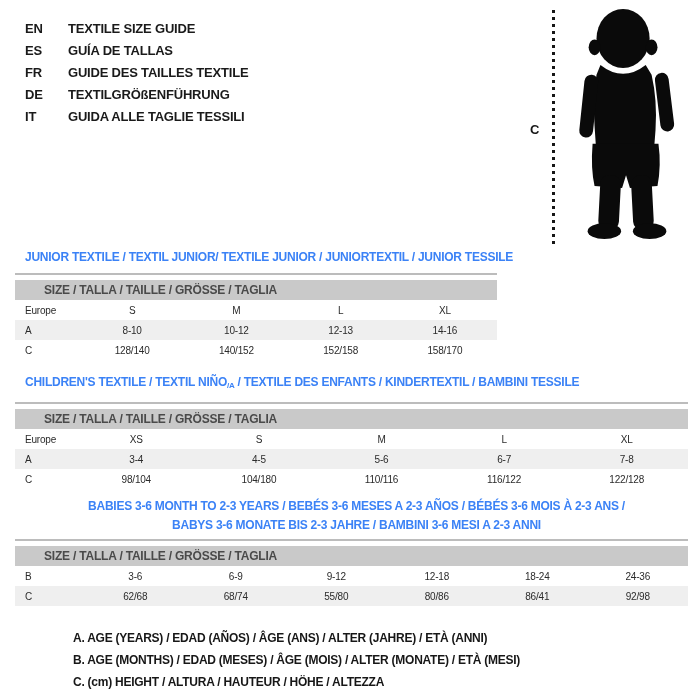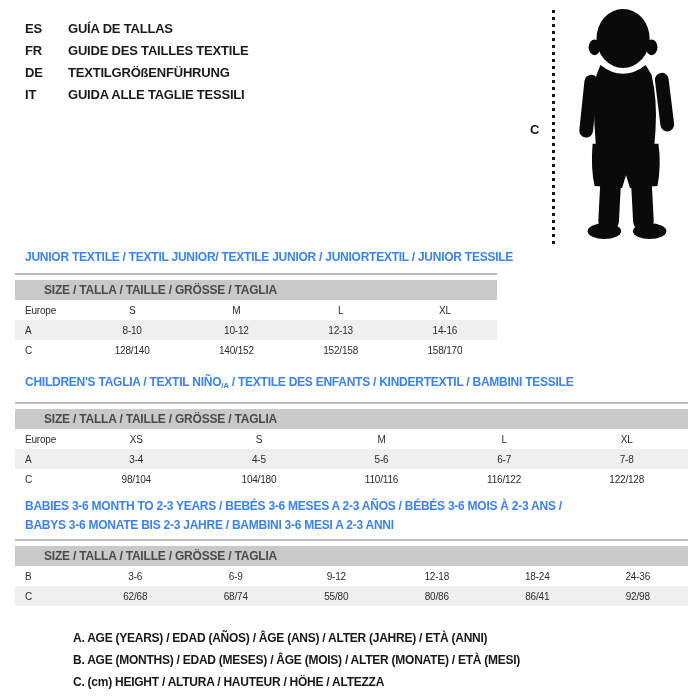--- a/index.html
+++ b/index.html
@@ -21,21 +21,21 @@
   .silhouette{position:absolute;left:42px;top:6px;}
   
   .size-table{position:absolute;}
   .t1{left:15px;top:250px;width:482px;}
   .t2{left:15px;top:375px;width:673px;}
   .t3{left:15px;top:497px;width:673px;}
   .tbl-title{
     margin:0 0 9px 10px;font-size:12px;font-weight:700;line-height:14px;
     letter-spacing:-0.25px;color:#3b82f6;white-space:nowrap;
   }
-  .tbl-title.multi{margin-bottom:4px;line-height:19px;}
+  .tbl-title.multi{margin-bottom:4px;line-height:19px;text-align:center;}
   .sub{font-size:8px;vertical-align:-2px;}
   .top-rule{height:2px;background:#bcbcbc;margin-bottom:5px;}
   .size-bar{
     height:20px;line-height:20px;background:#c9c9c9;padding-left:29px;
     font-size:12px;font-weight:600;letter-spacing:-0.2px;color:#4a4a4a;white-space:nowrap;
   }
   .t-row{display:grid;height:20px;align-items:center;font-size:10px;letter-spacing:-0.2px;color:#2b2b2b;}
   .t1 .t-row{grid-template-columns:65px repeat(4,1fr);}
   .t2 .t-row{grid-template-columns:60px repeat(5,1fr);}
   .t3 .t-row{grid-template-columns:70px repeat(6,1fr);}
@@ -45,20 +45,24 @@
   
   .legend{position:absolute;left:25px;top:627px;}
   .legend-line{height:22px;line-height:22px;font-weight:700;font-size:12px;letter-spacing:-0.25px;color:#171717;white-space:nowrap;margin-left:48px;}
 </style>
 </head>
 <body>
 
 <div class="canvas">
 
   <div class="lang-list">
+    <div class="lang-row">
+      <span class="lang-code">EN</span>
+      <span class="lang-label">TEXTILE SIZE GUIDE</span>
+    </div>
     <div class="lang-row">
       <span class="lang-code">ES</span>
       <span class="lang-label">GUÍA DE TALLAS</span>
     </div>
     <div class="lang-row">
       <span class="lang-code">FR</span>
       <span class="lang-label">GUIDE DES TAILLES TEXTILE</span>
     </div>
     <div class="lang-row">
       <span class="lang-code">DE</span>
@@ -111,21 +115,21 @@
     <div class="t-row">
       <span class="cell lbl">C</span>
       <span class="cell">128/140</span>
       <span class="cell">140/152</span>
       <span class="cell">152/158</span>
       <span class="cell">158/170</span>
     </div>
   </section>
 
   <section class="size-table t2">
-    <h3 class="tbl-title"><span>CHILDREN'S TAGLIA / TEXTIL NIÑO</span><span class="sub">/A</span><span> / TEXTILE DES ENFANTS / KINDERTEXTIL / BAMBINI TESSILE</span></h3>
+    <h3 class="tbl-title"><span>CHILDREN'S TEXTILE / TEXTIL NIÑO</span><span class="sub">/A</span><span> / TEXTILE DES ENFANTS / KINDERTEXTIL / BAMBINI TESSILE</span></h3>
     <div class="top-rule"></div>
     <div class="size-bar">SIZE / TALLA / TAILLE / GRÖSSE / TAGLIA</div>
     <div class="t-row">
       <span class="cell lbl">Europe</span>
       <span class="cell">XS</span>
       <span class="cell">S</span>
       <span class="cell">M</span>
       <span class="cell">L</span>
       <span class="cell">XL</span>
     </div>

